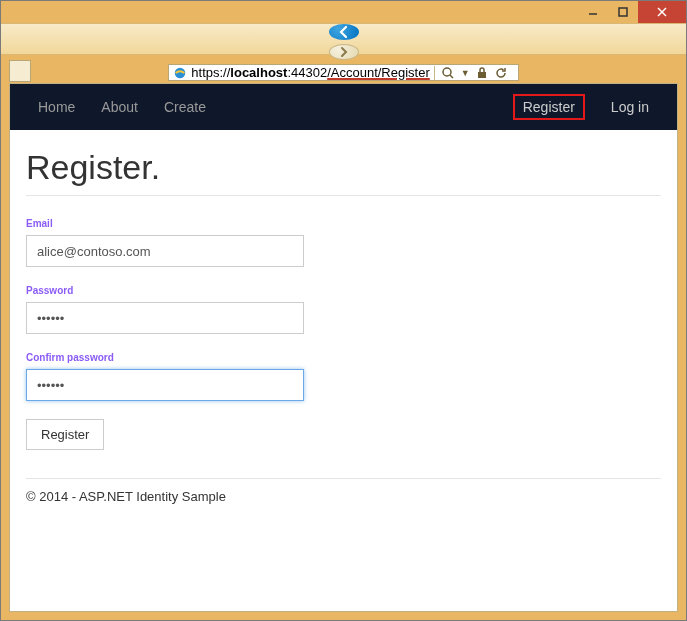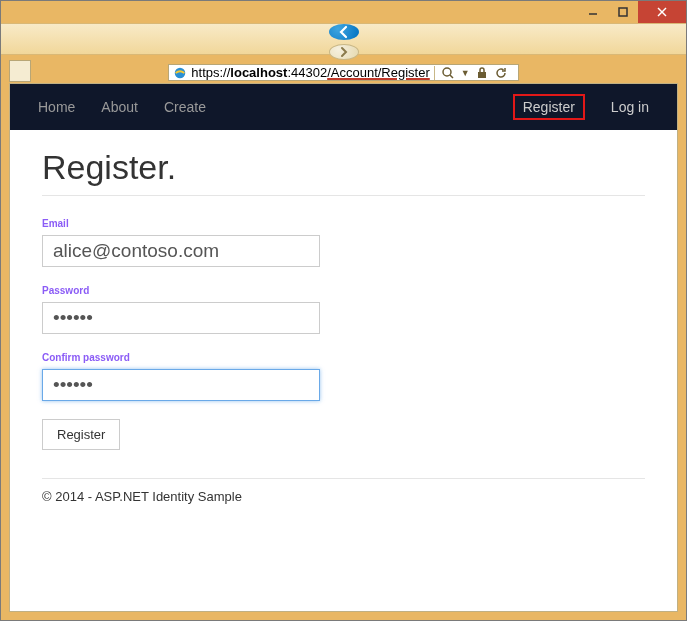--- a/index.html
+++ b/index.html
@@ -118,33 +118,33 @@
     font-size:14px;
   }
   .nav-left, .nav-right { display:flex; gap:26px; align-items:center;}
   .nav a { color:#999; text-decoration:none; cursor:pointer; }
   .nav-right a { color:#ccc; }
   .register-box {
     border:2px solid #e31818;
     padding:3px 8px;
   }
   .page {
-    padding: 18px 32px;
+    padding: 18px 16px;
     color:#333;
   }
   h1 { font-size:34px; font-weight:400; color:#333; margin-bottom:4px;}
   .sub { font-size:17px; color:#555; margin-bottom:18px;}
   hr.sep { border:none; border-top:1px solid #e5e5e5; margin:8px 0 22px;}
   .fg { margin-bottom:18px; }
   .fg label { display:block; font-size:10px; font-weight:bold; margin-bottom:6px; color:#8b5cf6;}
   .fg input {
     width:278px; height:32px;
     border:1px solid #ccc;
     padding:4px 10px;
-    font-size:19px;
+    font-size:13px;
     color:#555;
   }
   .fg input.focused {
     border:1px solid #6aa9e8;
     box-shadow:0 0 4px rgba(106,169,232,0.7);
     outline:none;
   }
   .reg-btn {
     border:1px solid #ccc;
     background:#fff;

